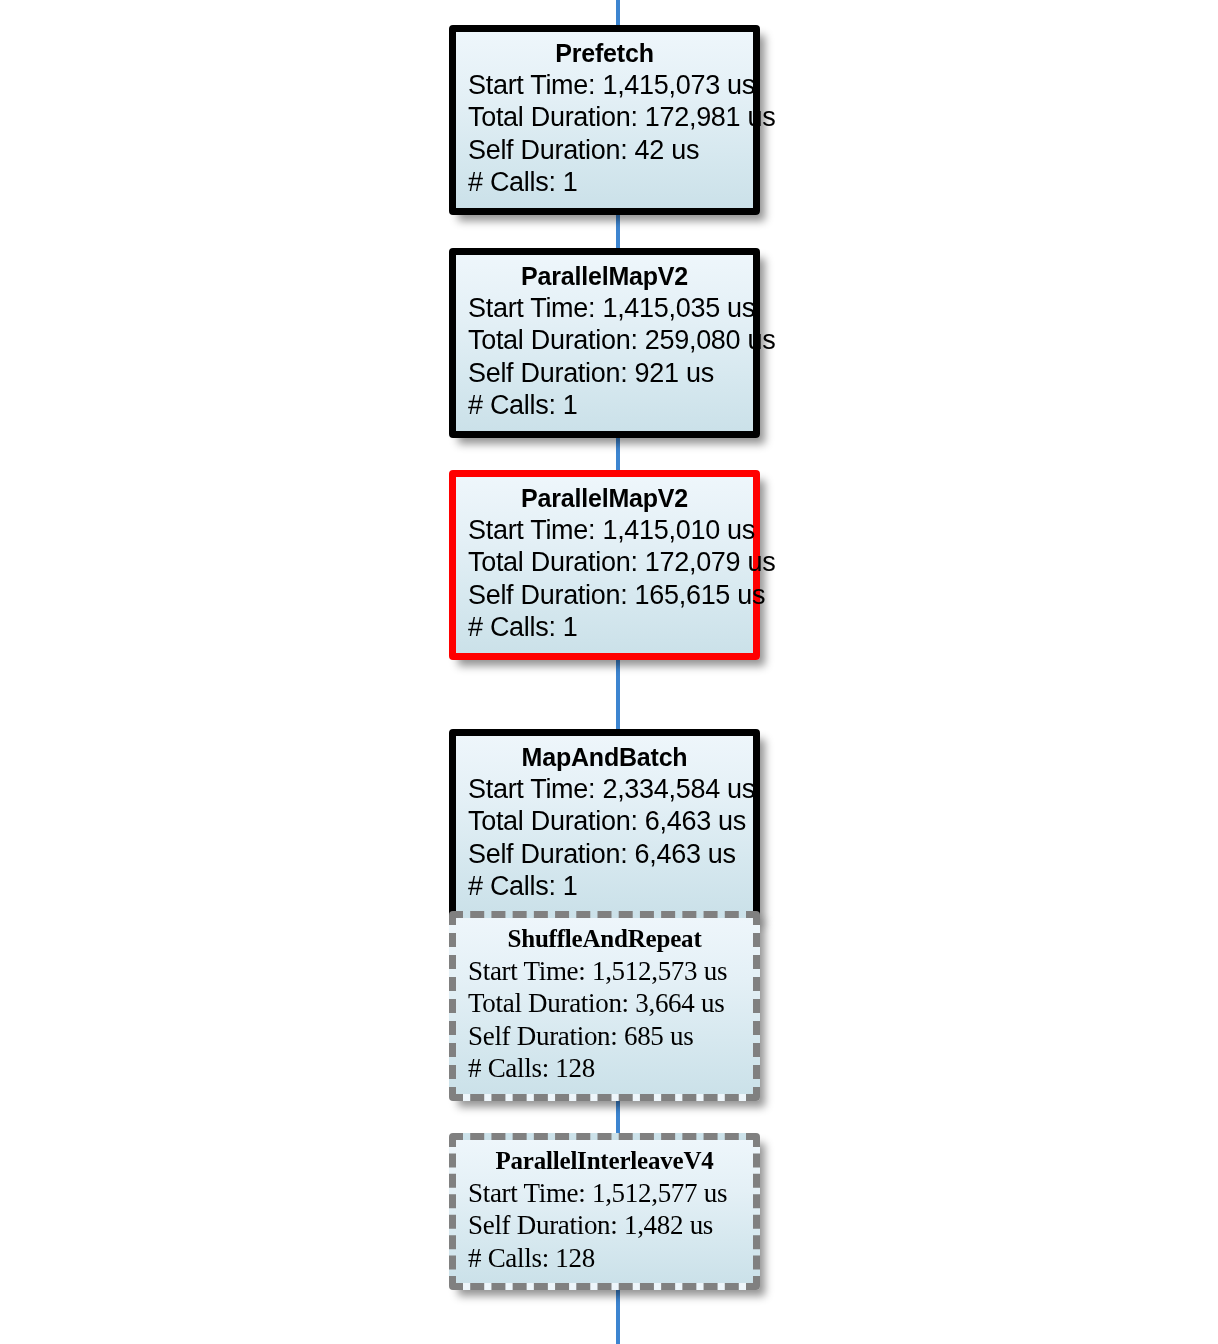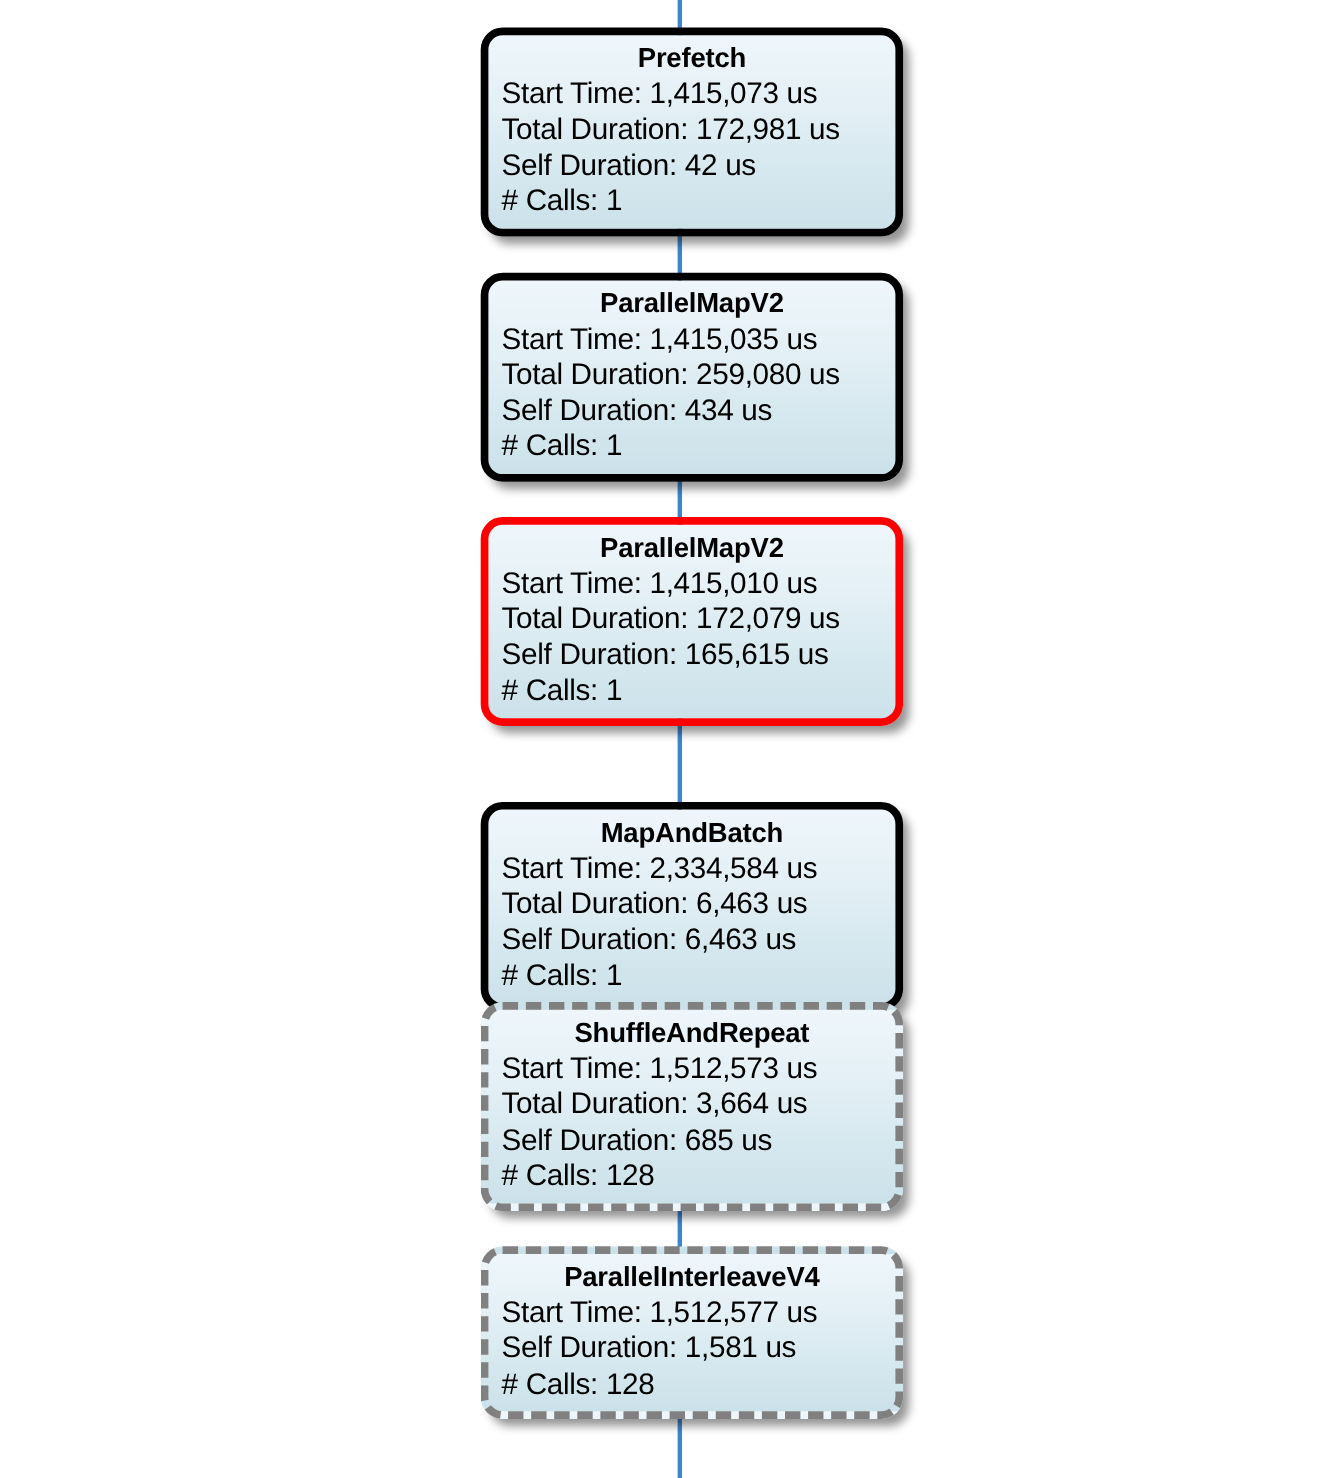--- a/index.html
+++ b/index.html
@@ -28,35 +28,36 @@
     left: 616px;
     top: 0;
     width: 4px;
     height: 1344px;
     background: #3d85d0;
     z-index: 1;
   }
 
   .node {
     position: absolute;
-    left: 437px;
-    width: 384px;
+    left: 449px;
+    width: 311px;
     box-sizing: border-box;
     z-index: 2;
-    border-radius: 20px;
+    border-radius: 4px;
     background-image: linear-gradient(to bottom, #eef6fb 0%, #e4f0f6 35%, #d6e8ef 70%, #cbe1e9 100%);
     box-shadow: 7px 8px 9px -2px rgba(0,0,0,0.42);
     padding: 7px 0 9px 0;
   }
 
   .node.solid {
     border: 7px solid #000000;
   }
   .node.dashed {
     border: 7px dashed #808080;
+    font-family: Liberation Serif, serif;
   }
   .node.highlight {
     border: 7px solid #ff0000;
   }
 
   .node-title {
     display: block;
     text-align: center;
     font-size: 25px;
     font-weight: bold;
@@ -95,21 +96,21 @@
       <span class="metric-line">Self Duration: 42 us</span>
       <span class="metric-line"># Calls: 1</span>
     </span>
   </div>
 
   <div class="node solid" style="top:248px;">
     <span class="node-title">ParallelMapV2</span>
     <span class="node-metrics">
       <span class="metric-line">Start Time: 1,415,035 us</span>
       <span class="metric-line">Total Duration: 259,080 us</span>
-      <span class="metric-line">Self Duration: 434 us</span>
+      <span class="metric-line">Self Duration: 921 us</span>
       <span class="metric-line"># Calls: 1</span>
     </span>
   </div>
 
   <div class="node highlight" style="top:470px;">
     <span class="node-title">ParallelMapV2</span>
     <span class="node-metrics">
       <span class="metric-line">Start Time: 1,415,010 us</span>
       <span class="metric-line">Total Duration: 172,079 us</span>
       <span class="metric-line">Self Duration: 165,615 us</span>
@@ -134,18 +135,18 @@
       <span class="metric-line">Total Duration: 3,664 us</span>
       <span class="metric-line">Self Duration: 685 us</span>
       <span class="metric-line"># Calls: 128</span>
     </span>
   </div>
 
   <div class="node dashed" style="top:1133px;">
     <span class="node-title">ParallelInterleaveV4</span>
     <span class="node-metrics">
       <span class="metric-line">Start Time: 1,512,577 us</span>
-      <span class="metric-line">Self Duration: 1,581 us</span>
+      <span class="metric-line">Self Duration: 1,482 us</span>
       <span class="metric-line"># Calls: 128</span>
     </span>
   </div>
 
 </div>
 
 </body></html>

